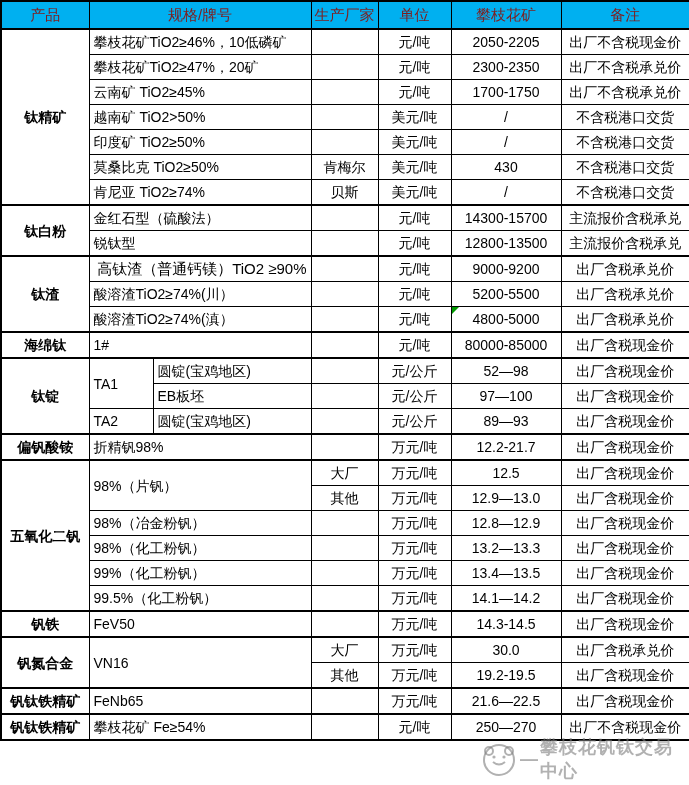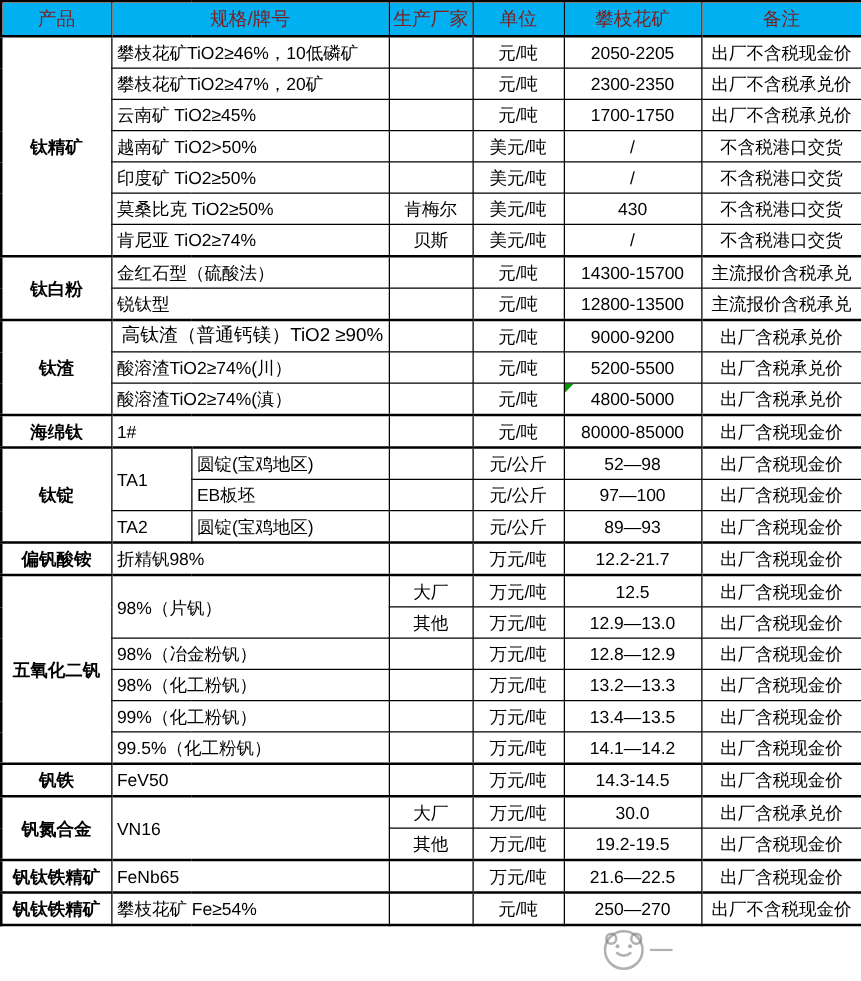--- a/index.html
+++ b/index.html
@@ -278,13 +278,14 @@
 <div class="watermark">
   <svg class="wm-logo" width="38" height="38" viewBox="0 0 38 38">
     <circle cx="19" cy="20" r="15" fill="none" stroke="rgba(125,125,125,0.6)" stroke-width="2"></circle>
     <circle cx="9" cy="11" r="4" fill="none" stroke="rgba(125,125,125,0.6)" stroke-width="2"></circle>
     <circle cx="29" cy="11" r="4" fill="none" stroke="rgba(125,125,125,0.6)" stroke-width="2"></circle>
     <path d="M13 22 q6 5 12 0" fill="none" stroke="rgba(125,125,125,0.6)" stroke-width="2"></path>
     <circle cx="14" cy="17" r="1.6" fill="rgba(125,125,125,0.6)"></circle>
     <circle cx="24" cy="17" r="1.6" fill="rgba(125,125,125,0.6)"></circle>
   </svg>
   <span class="wm-dash">—</span>
+  <span class="wm-text">攀枝花钒钛交易中心</span>
 </div>
 
 </body></html>

